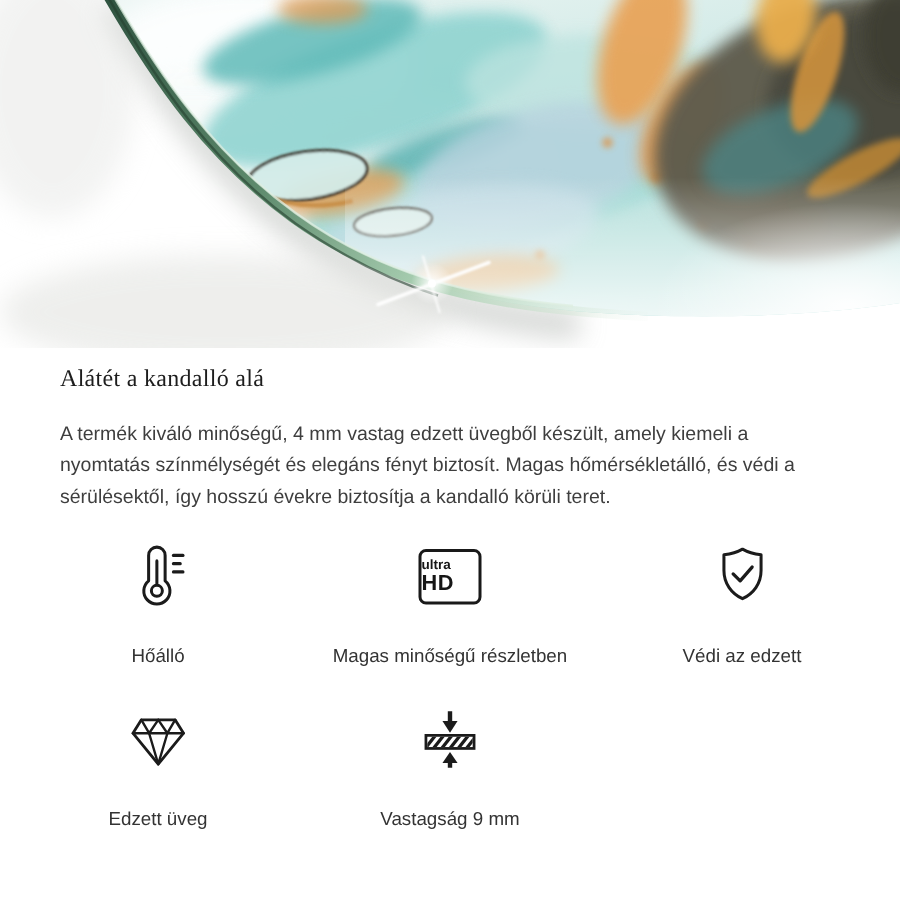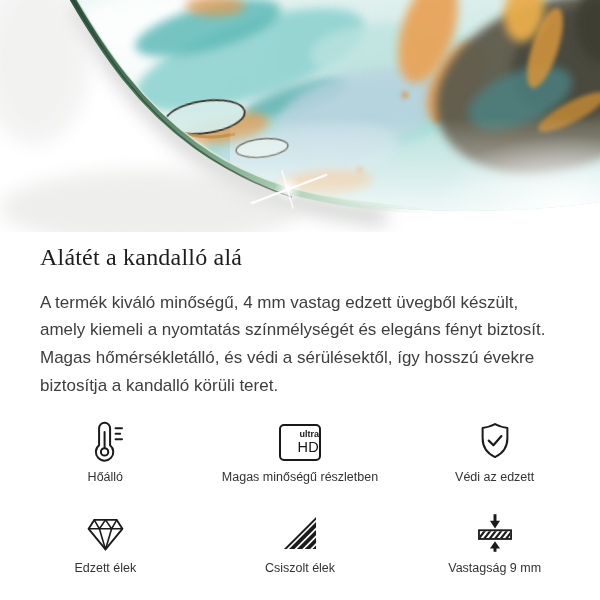--- a/index.html
+++ b/index.html
@@ -9,60 +9,60 @@
     background:#ffffff;
     overflow:hidden;
     font-family:"Liberation Sans","DejaVu Sans",sans-serif;
     color:#1d1d1d;
   }
   .hero{display:block;width:600px;height:232px;}
   h1.title{
     margin:10px 40px 0 40px;
     font-family:"Liberation Serif","DejaVu Serif",serif;
     font-weight:400;
-    font-size:24px;
+    font-size:16px;
     line-height:1.33;
     letter-spacing:.2px;
     color:#1d1d1d;
   }
   h1.title span{display:block;}
   p.desc{
     margin:15px 40px 0 40px;
     max-width:526px;
-    font-size:17px;
+    font-size:13px;
     line-height:1.62;
     color:#3e3e3e;
   }
   .features{
     display:grid;
     grid-template-columns:repeat(3,1fr);
     row-gap:26px;
     padding:0 8px;
     margin-top:20px;
   }
   .feature{
     display:flex;flex-direction:column;align-items:center;
   }
   .icon-wrap{height:46px;display:flex;align-items:center;justify-content:center;}
   .feature .label{
-    margin-top:5px;
+    margin-top:23px;
     font-size:12.5px;
     color:#333333;
     text-align:center;
     white-space:nowrap;
   }
   .uhd-box{
     width:38px;height:33px;
     border:2.5px solid #191919;
     border-radius:5px;
-    display:flex;flex-direction:column;align-items:flex-end;justify-content:center;
+    display:flex;flex-direction:column;align-items:flex-start;justify-content:center;
     color:#161616;
   }
   .uhd-top{font-size:9px;font-weight:700;line-height:1;}
-  .uhd-bottom{font-size:14.5px;font-weight:400;line-height:1;margin-top:1px;letter-spacing:.3px;}
+  .uhd-bottom{font-size:14.5px;font-weight:700;line-height:1;margin-top:1px;letter-spacing:.3px;}
   .ico{display:block;}
 </style>
 </head>
 <body>
 
 <div class="page">
 
   <svg class="hero" viewBox="0 0 600 232" width="600" height="232" aria-hidden="true">
     <defs>
       <clipPath id="discClip">
@@ -222,42 +222,23 @@
       <div class="icon-wrap">
         <svg class="ico" viewBox="0 0 48 48" width="45" height="45" fill="none" stroke="#1b1b1b" stroke-width="2" stroke-linecap="round" stroke-linejoin="round">
           <path d="M12 9.5 H36 L42 19 L24 41 L6 19 Z"></path>
           <g stroke-width="1.7">
             <path d="M6 19 H42"></path>
             <path d="M12 9.5 L17.5 19 L24 41 L30.5 19 L36 9.5"></path>
             <path d="M24 9.5 L17.5 19 M24 9.5 L30.5 19"></path>
           </g>
         </svg>
       </div>
-      <div class="label">Edzett élek</div>
-    </div>
-
-    <div class="feature">
-      <div class="icon-wrap">
-        <svg class="ico" viewBox="0 0 48 48" width="44" height="44">
-          <defs>
-            <clipPath id="triClip">
-                <path d="M6.5 41.5 L41.5 41.5 L41.5 6.5 Z"></path>
-              </clipPath>
-          </defs>
-          <g clip-path="url(#triClip)" stroke="#1b1b1b" stroke-width="4.2">
-            <line x1="4" y1="44" x2="44" y2="4"></line>
-            <line x1="12.5" y1="44" x2="44" y2="12.5"></line>
-            <line x1="21" y1="44" x2="44" y2="21"></line>
-            <line x1="29.5" y1="44" x2="44" y2="29.5"></line>
-            <line x1="38" y1="44" x2="44" y2="38"></line>
-          </g>
-        </svg>
-      </div>
-      <div class="label">Csiszolt élek</div>
-    </div>
+      <div class="label">Edzett üveg</div>
+    </div>
+
 
     <div class="feature">
       <div class="icon-wrap">
         <svg class="ico" viewBox="0 0 48 48" width="44" height="44">
           <defs>
             <clipPath id="barClip">
                 <rect x="7.5" y="22" width="33" height="7.5"></rect>
               </clipPath>
           </defs>
           <rect x="6.5" y="21" width="35" height="9.5" fill="none" stroke="#1b1b1b" stroke-width="2"></rect>

